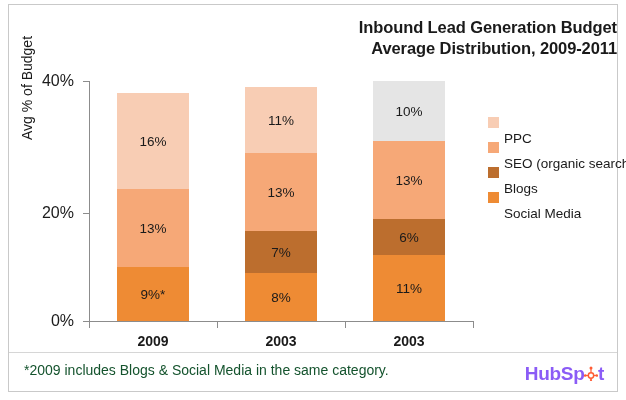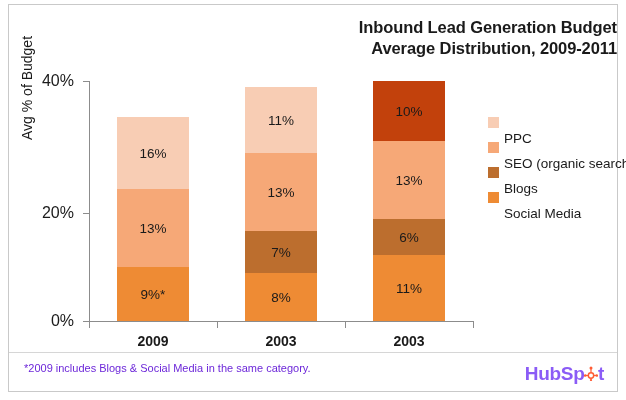--- a/index.html
+++ b/index.html
@@ -157,22 +157,22 @@
     left: 9px;
     top: 352px;
     width: 608px;
     height: 1px;
     background: #d6d6d6;
   }
   .footnote {
     position: absolute;
     left: 24px;
     top: 362px;
-    font-size: 11px;
-    color: #6d28d9;
+    font-size: 14px;
+    color: #14532d;
     white-space: nowrap;
   }
   .logo {
     position: absolute;
     right: 22px;
     top: 366px;
     display: flex;
     align-items: flex-start;
   }
   .logo-text {
@@ -223,21 +223,21 @@
     <div class="xtick" style="left:384px;"></div>
 
     <div id="bars-layer">
         <div class="bar-group" style="left: 28px; width: 72px;">
           <div class="seg" style="height: 54px; background: rgb(238, 139, 52);">
             <span class="seg-label">9%*</span>
           </div>
           <div class="seg" style="height: 78px; background: rgb(246, 168, 119);">
             <span class="seg-label">13%</span>
           </div>
-          <div class="seg" style="height: 72px; background: rgb(248, 205, 180);">
+          <div class="seg" style="height: 96px; background: rgb(248, 205, 180);">
             <span class="seg-label">16%</span>
           </div>
         </div>
         <div class="bar-group" style="left: 156px; width: 72px;">
           <div class="seg" style="height: 48px; background: rgb(238, 139, 52);">
             <span class="seg-label">8%</span>
           </div>
           <div class="seg" style="height: 42px; background: rgb(188, 110, 46);">
             <span class="seg-label">7%</span>
           </div>
@@ -251,21 +251,21 @@
         <div class="bar-group" style="left: 284px; width: 72px;">
           <div class="seg" style="height: 66px; background: rgb(238, 139, 52);">
             <span class="seg-label">11%</span>
           </div>
           <div class="seg" style="height: 36px; background: rgb(188, 110, 46);">
             <span class="seg-label">6%</span>
           </div>
           <div class="seg" style="height: 78px; background: rgb(246, 168, 119);">
             <span class="seg-label">13%</span>
           </div>
-          <div class="seg" style="height: 60px; background: #c2410c; justify-content: center;">
+          <div class="seg" style="height: 60px; background: #e5e5e5; justify-content: center;">
             <span class="seg-label">10%</span>
           </div>
         </div>
       </div>
     <div id="xcats-layer">
         <div class="xcat" style="left: 0px; width: 128px;">2009</div>
         <div class="xcat" style="left: 128px; width: 128px;">2003</div>
         <div class="xcat" style="left: 256px; width: 128px;">2003</div>
       </div>
   </div>

